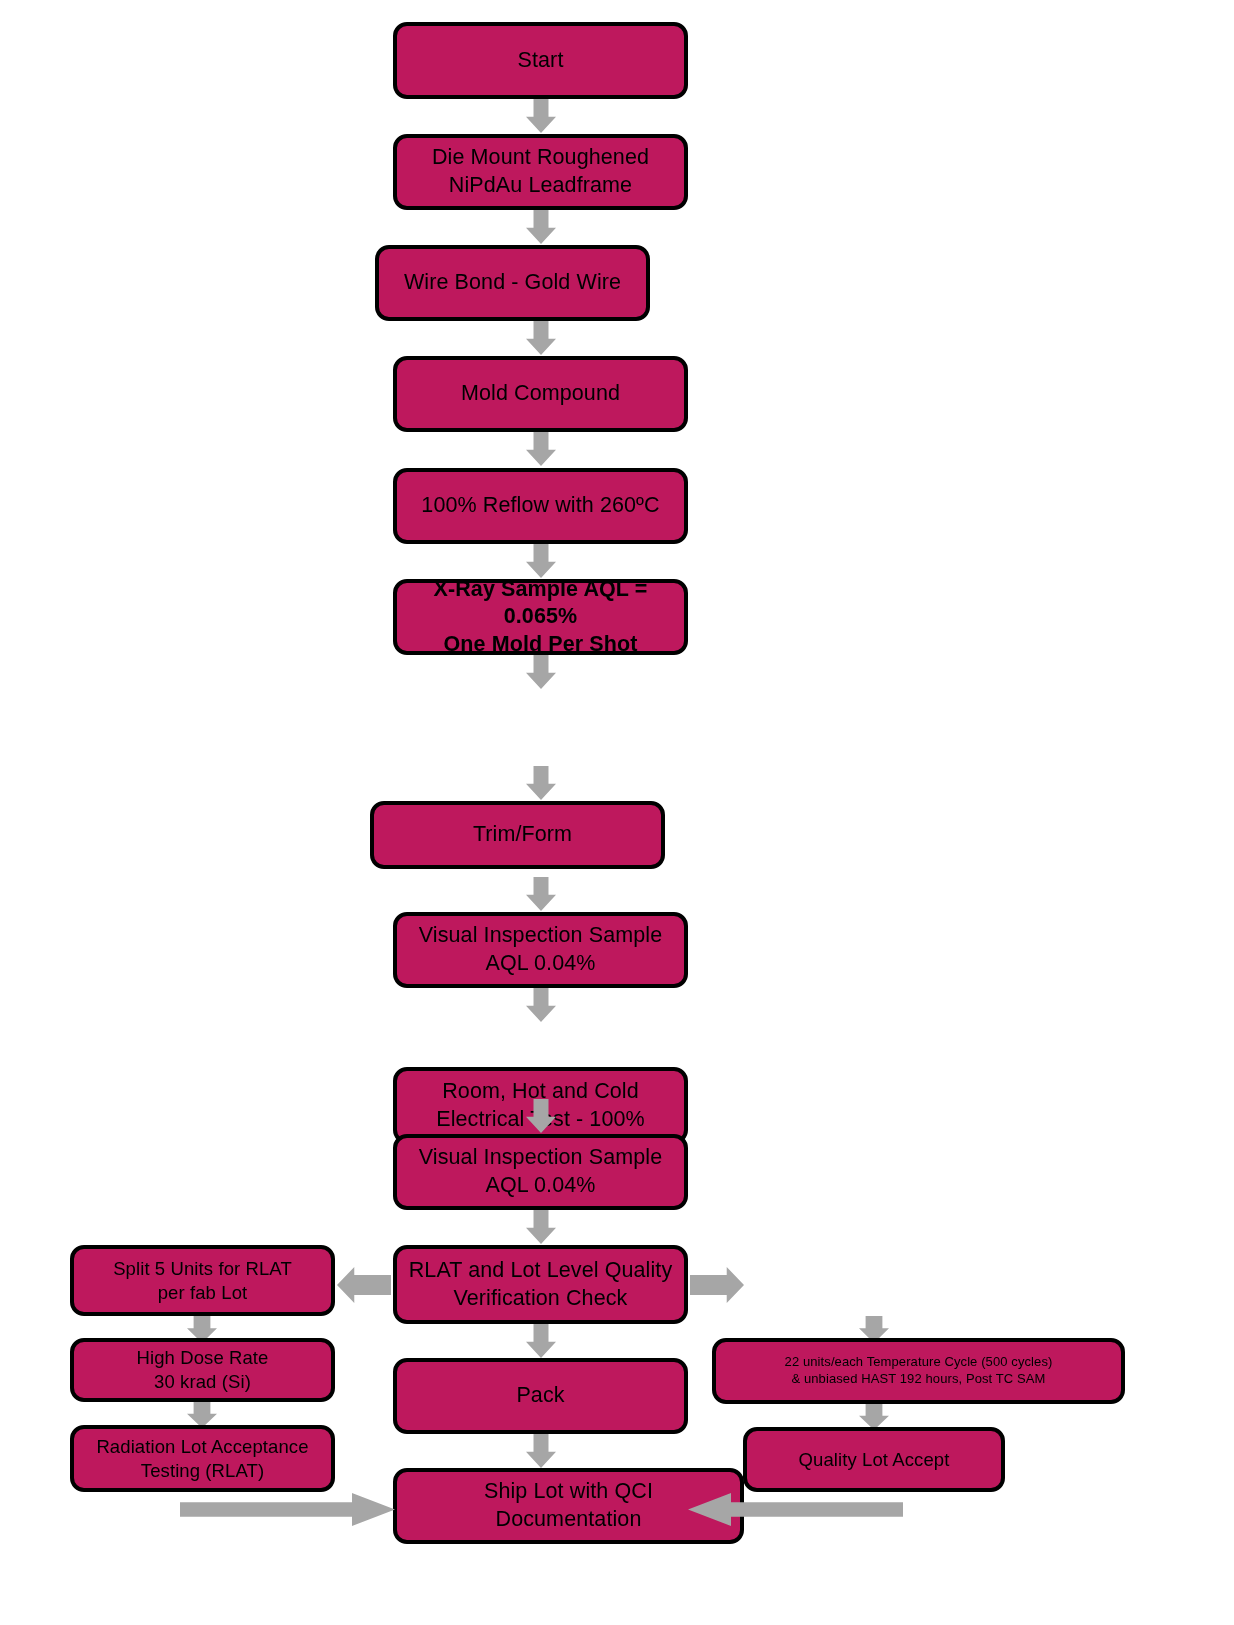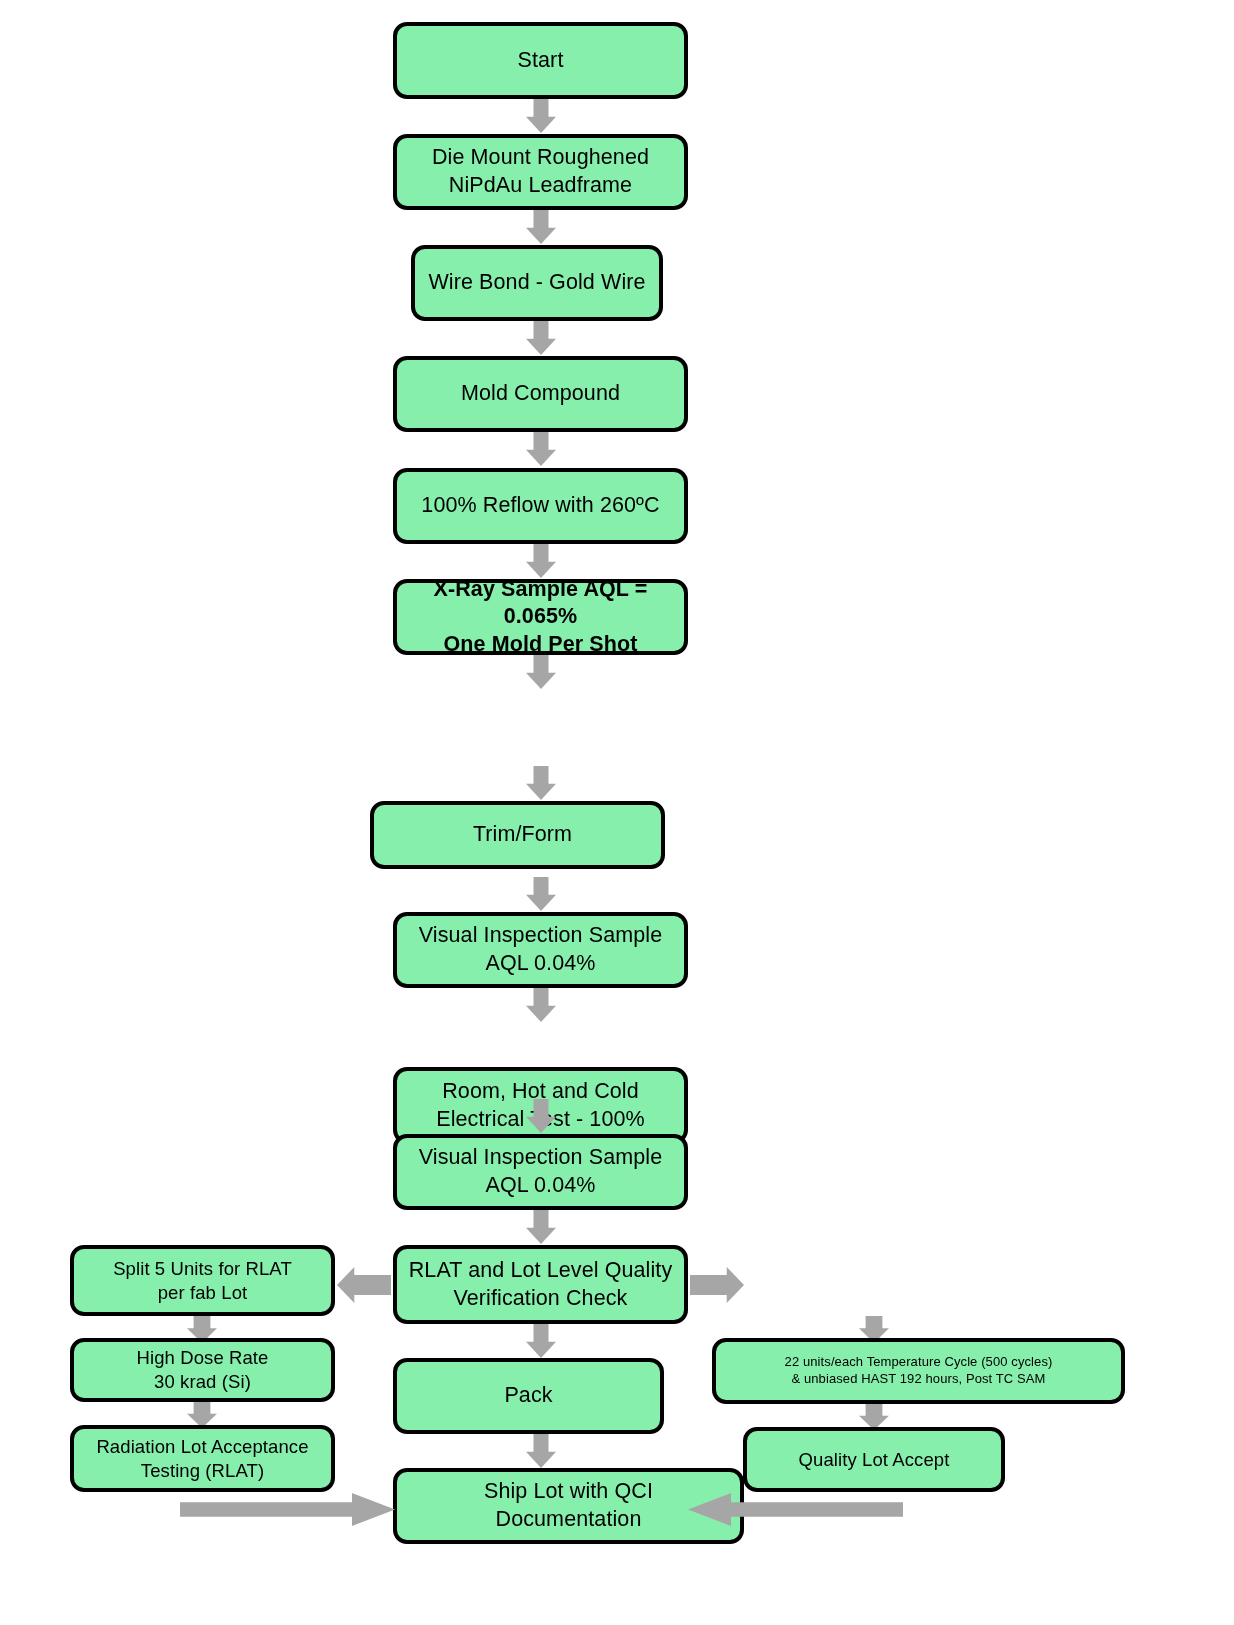--- a/index.html
+++ b/index.html
@@ -16,21 +16,21 @@
     position: relative;
     width: 1234px;
     height: 1625px;
     background: #ffffff;
     overflow: hidden;
   }
   
   .node {
     position: absolute;
     box-sizing: border-box;
-    background: #86efac;
+    background: #be185d;
     border: 4px solid #000000;
     border-radius: 14px;
     display: flex;
     align-items: center;
     justify-content: center;
     text-align: center;
     line-height: 1.28;
     padding: 2px 8px;
     white-space: pre-line;
     letter-spacing: 0.1px;
@@ -74,21 +74,21 @@
 
   <div class="node main" style="left:393px; top:22px; width:295px; height:77px;">Start</div>
 
   <div class="arrow arrow-down" style="left:526px; top:99px; width:30px; height:34px;"></div>
 
   <div class="node main" style="left:393px; top:134px; width:295px; height:76px;">Die Mount Roughened
 NiPdAu Leadframe</div>
 
   <div class="arrow arrow-down" style="left:526px; top:210px; width:30px; height:34px;"></div>
 
-  <div class="node main" style="left:411px; top:245px; width:252px; height:76px;">Wire Bond - Gold Wire</div>
+  <div class="node main" style="left:375px; top:245px; width:275px; height:76px;">Wire Bond - Gold Wire</div>
 
   <div class="arrow arrow-down" style="left:526px; top:321px; width:30px; height:34px;"></div>
 
   <div class="node main" style="left:393px; top:356px; width:295px; height:76px;">Mold Compound</div>
 
   <div class="arrow arrow-down" style="left:526px; top:432px; width:30px; height:34px;"></div>
 
   <div class="node main" style="left:393px; top:468px; width:295px; height:76px;">100% Reflow with 260ºC</div>
 
   <div class="arrow arrow-down" style="left:526px; top:544px; width:30px; height:34px;"></div>
@@ -118,21 +118,21 @@
   <div class="node main" style="left:393px; top:1134px; width:295px; height:76px;">Visual Inspection Sample
 AQL 0.04%</div>
 
   <div class="arrow arrow-down" style="left:526px; top:1210px; width:30px; height:34px;"></div>
 
   <div class="node main" style="left:393px; top:1245px; width:295px; height:79px;">RLAT and Lot Level Quality
 Verification Check</div>
 
   <div class="arrow arrow-down" style="left:526px; top:1324px; width:30px; height:34px;"></div>
 
-  <div class="node main" style="left:393px; top:1358px; width:271px; height:76px;">Pack</div>
+  <div class="node main" style="left:393px; top:1358px; width:295px; height:76px;">Pack</div>
 
   <div class="arrow arrow-down" style="left:526px; top:1434px; width:30px; height:34px;"></div>
 
   <div class="node main" style="left:393px; top:1468px; width:351px; height:76px;">Ship Lot with QCI
 Documentation</div>
 
   <div class="arrow arrow-left" style="left:337px; top:1267px; width:54px; height:36px;"></div>
 
   <div class="node side" style="left:70px; top:1245px; width:265px; height:71px;padding-left:8px;">Split 5 Units for RLAT
 per fab Lot</div>

